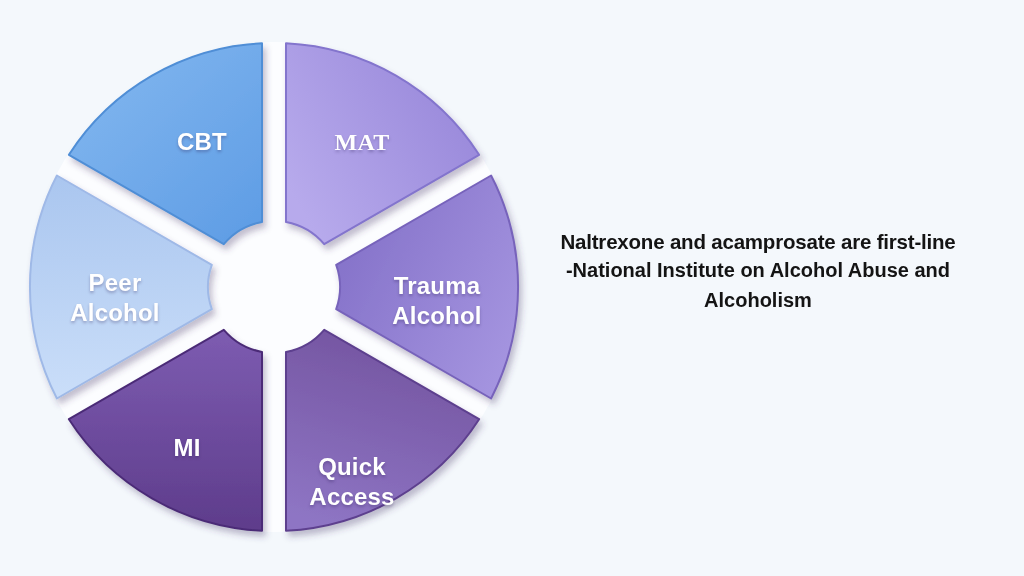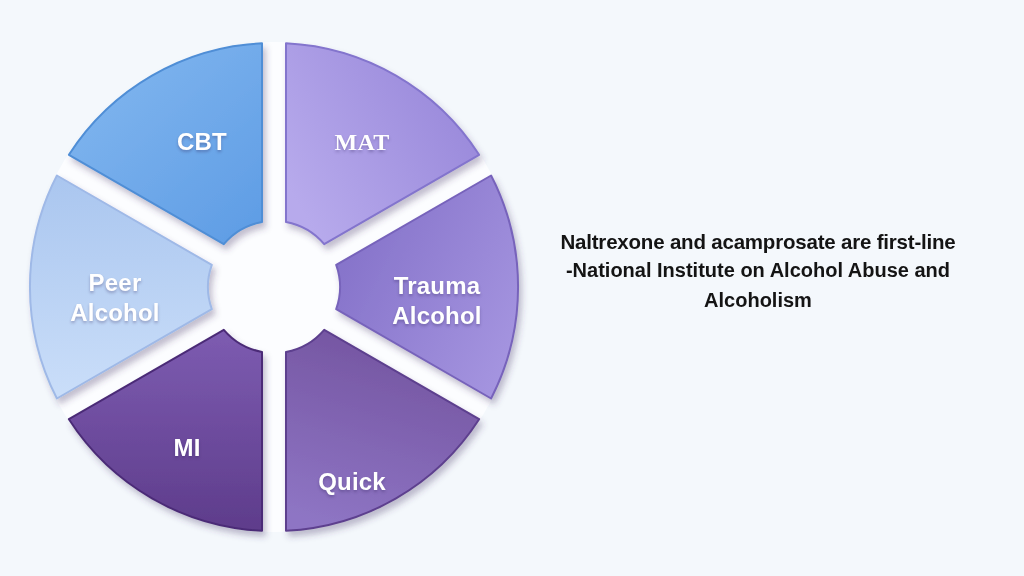--- a/index.html
+++ b/index.html
@@ -80,20 +80,21 @@
   <div id="label-layer">
       <div class="seg-label" style="left: 362px; top: 142px; font-family: Liberation Serif, serif;">
         <div>MAT</div>
       </div>
       <div class="seg-label" style="left: 437px; top: 301px;">
         <div>Trauma</div>
         <div>Alcohol</div>
       </div>
       <div class="seg-label" style="left: 352px; top: 434px; margin-top: 48px;">
         <div>Quick</div>
+        <div>Access</div>
       </div>
       <div class="seg-label" style="left: 187px; top: 448px;">
         <div>MI</div>
       </div>
       <div class="seg-label" style="left: 115px; top: 298px;">
         <div>Peer</div>
         <div>Alcohol</div>
       </div>
       <div class="seg-label" style="left: 202px; top: 142px;">
         <div>CBT</div>

